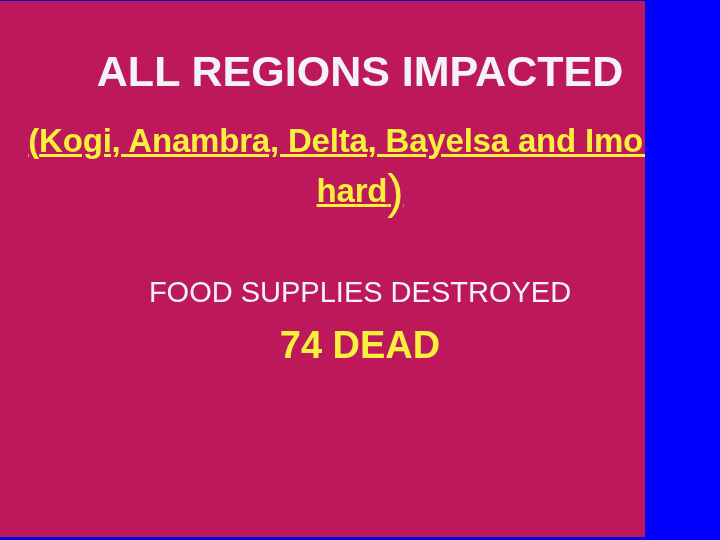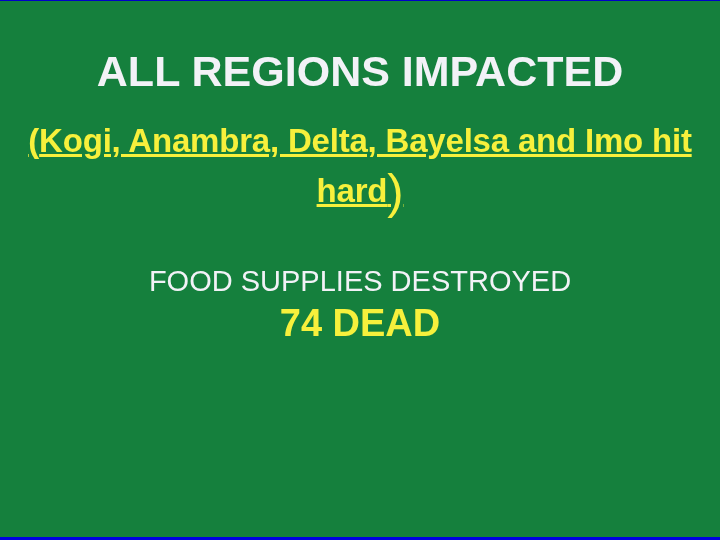--- a/index.html
+++ b/index.html
@@ -11,23 +11,23 @@
     width: 720px;
     height: 540px;
     overflow: hidden;
     font-family: "Liberation Sans", sans-serif;
     background: #0000ff;
   }
 
   
   .slide {
     position: relative;
-    width: 720px;
+    width: 645px;
     height: 540px;
-    background: #15803d;
+    background: #be185d;
     overflow: hidden;
   }
 
   
   .edge-top {
     position: absolute;
     left: 0;
     top: 0;
     width: 720px;
     height: 1px;
@@ -91,20 +91,21 @@
     top: 262px;
     width: 700px;
     text-align: center;
   }
   .body-line {
     font-size: 29px;
     font-weight: normal;
     color: #f2f2f7;
     line-height: 39px;
     white-space: nowrap;
+    margin-top: 11px;
   }
   .body-line.emphasis {
     font-size: 38px;
     font-weight: bold;
     color: #f7f03c;
     line-height: 44px;
   }
 </style>
 </head>
 <body>

